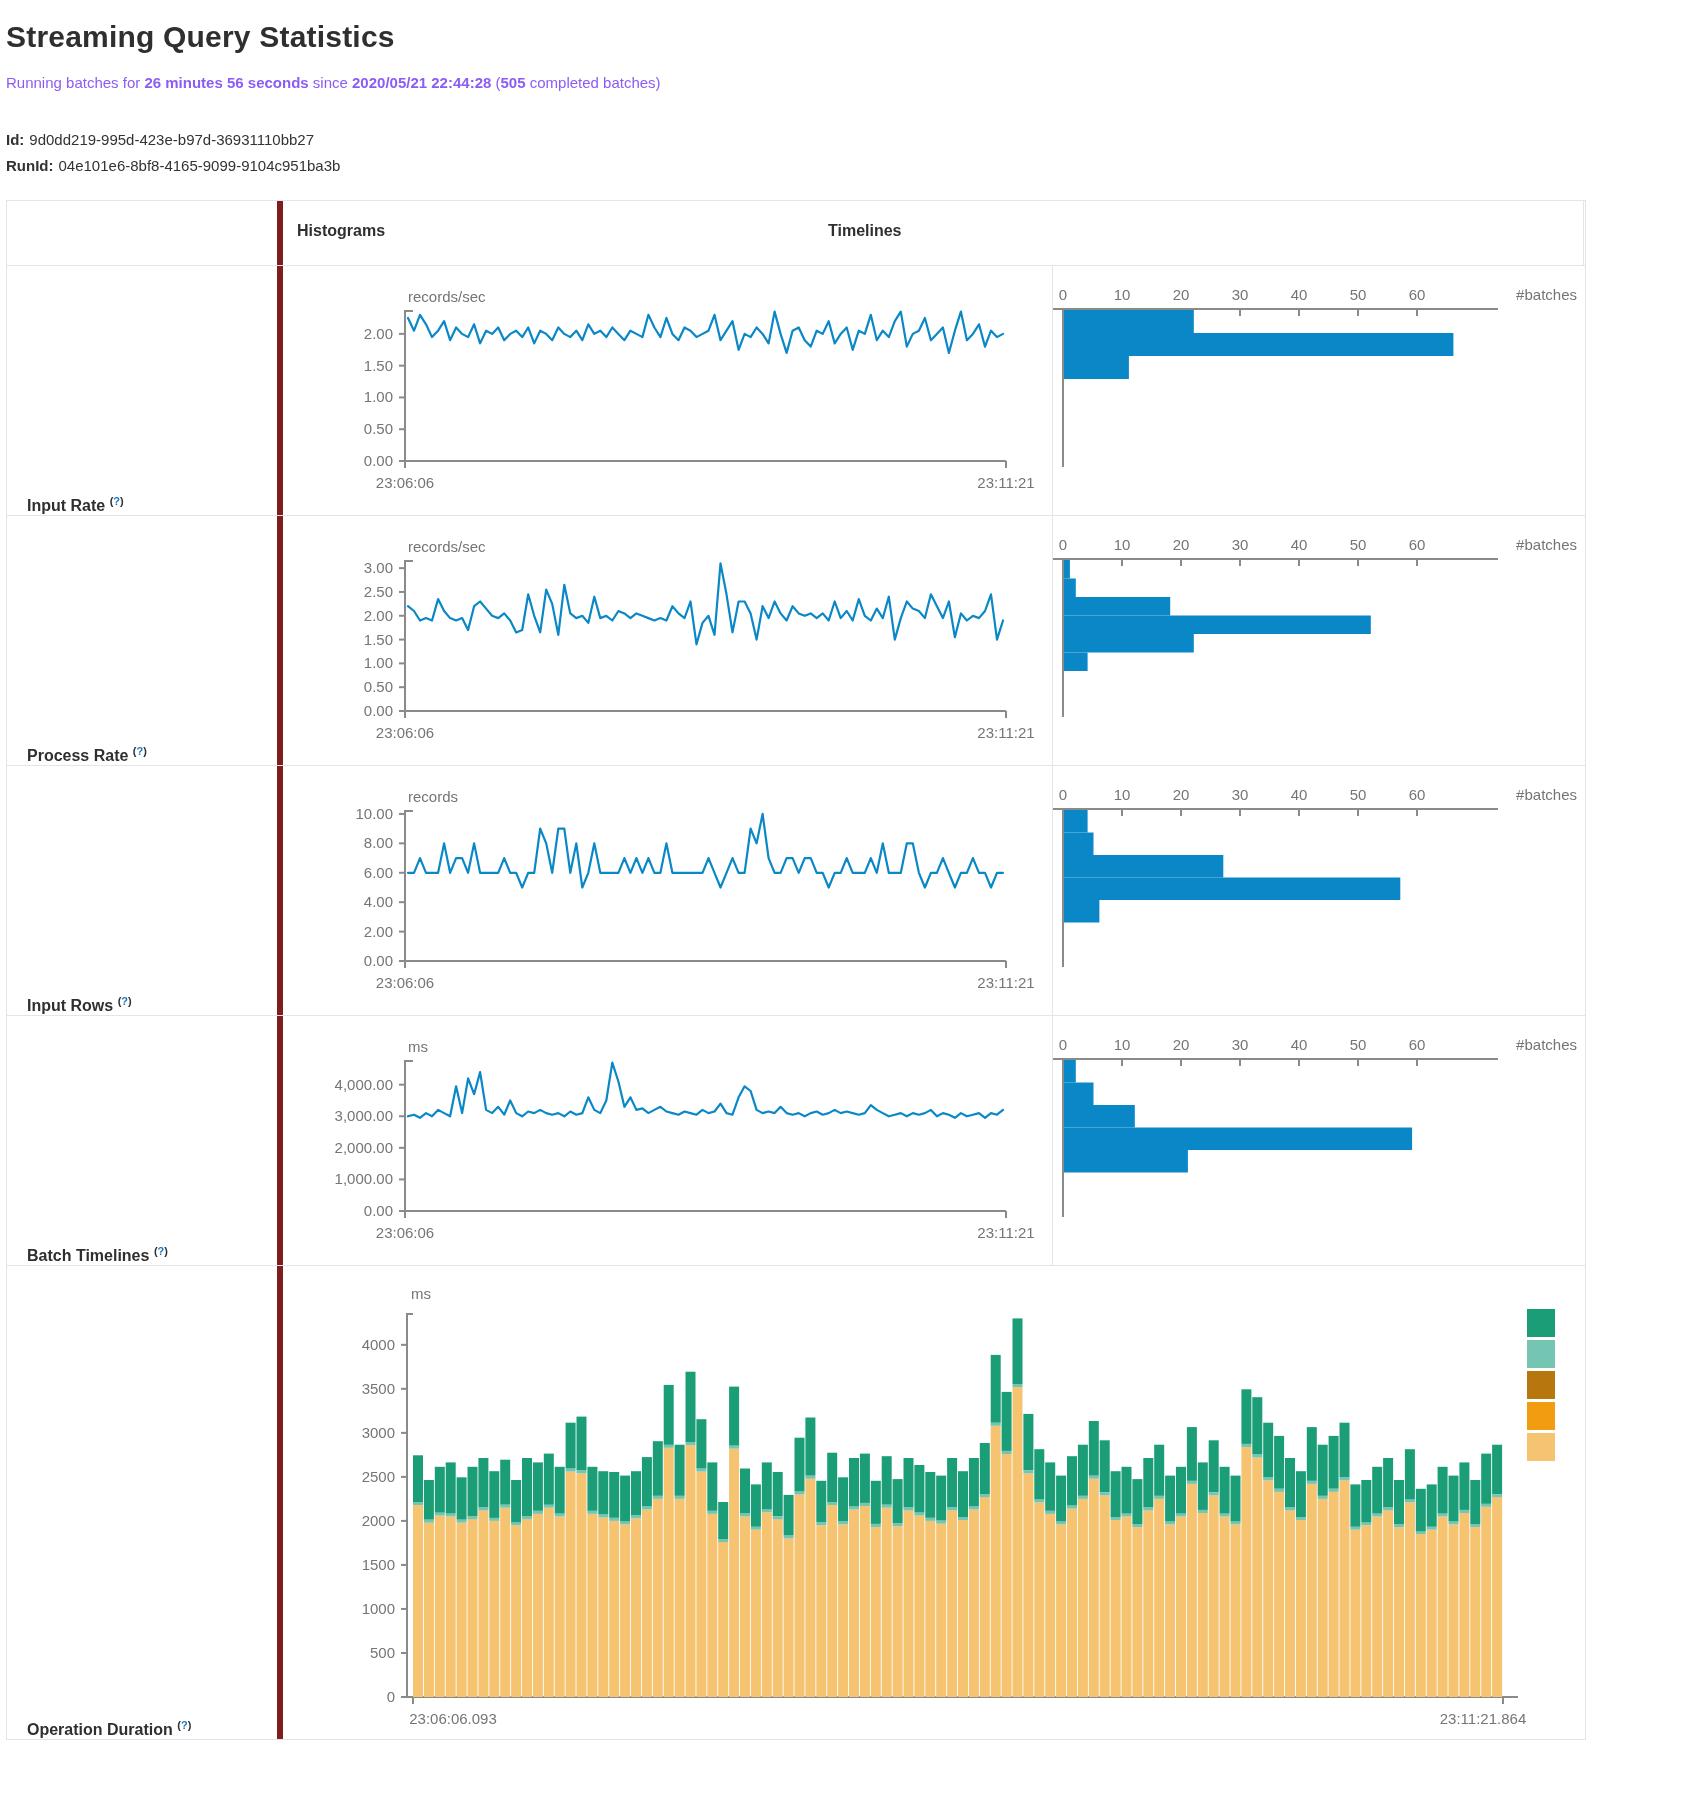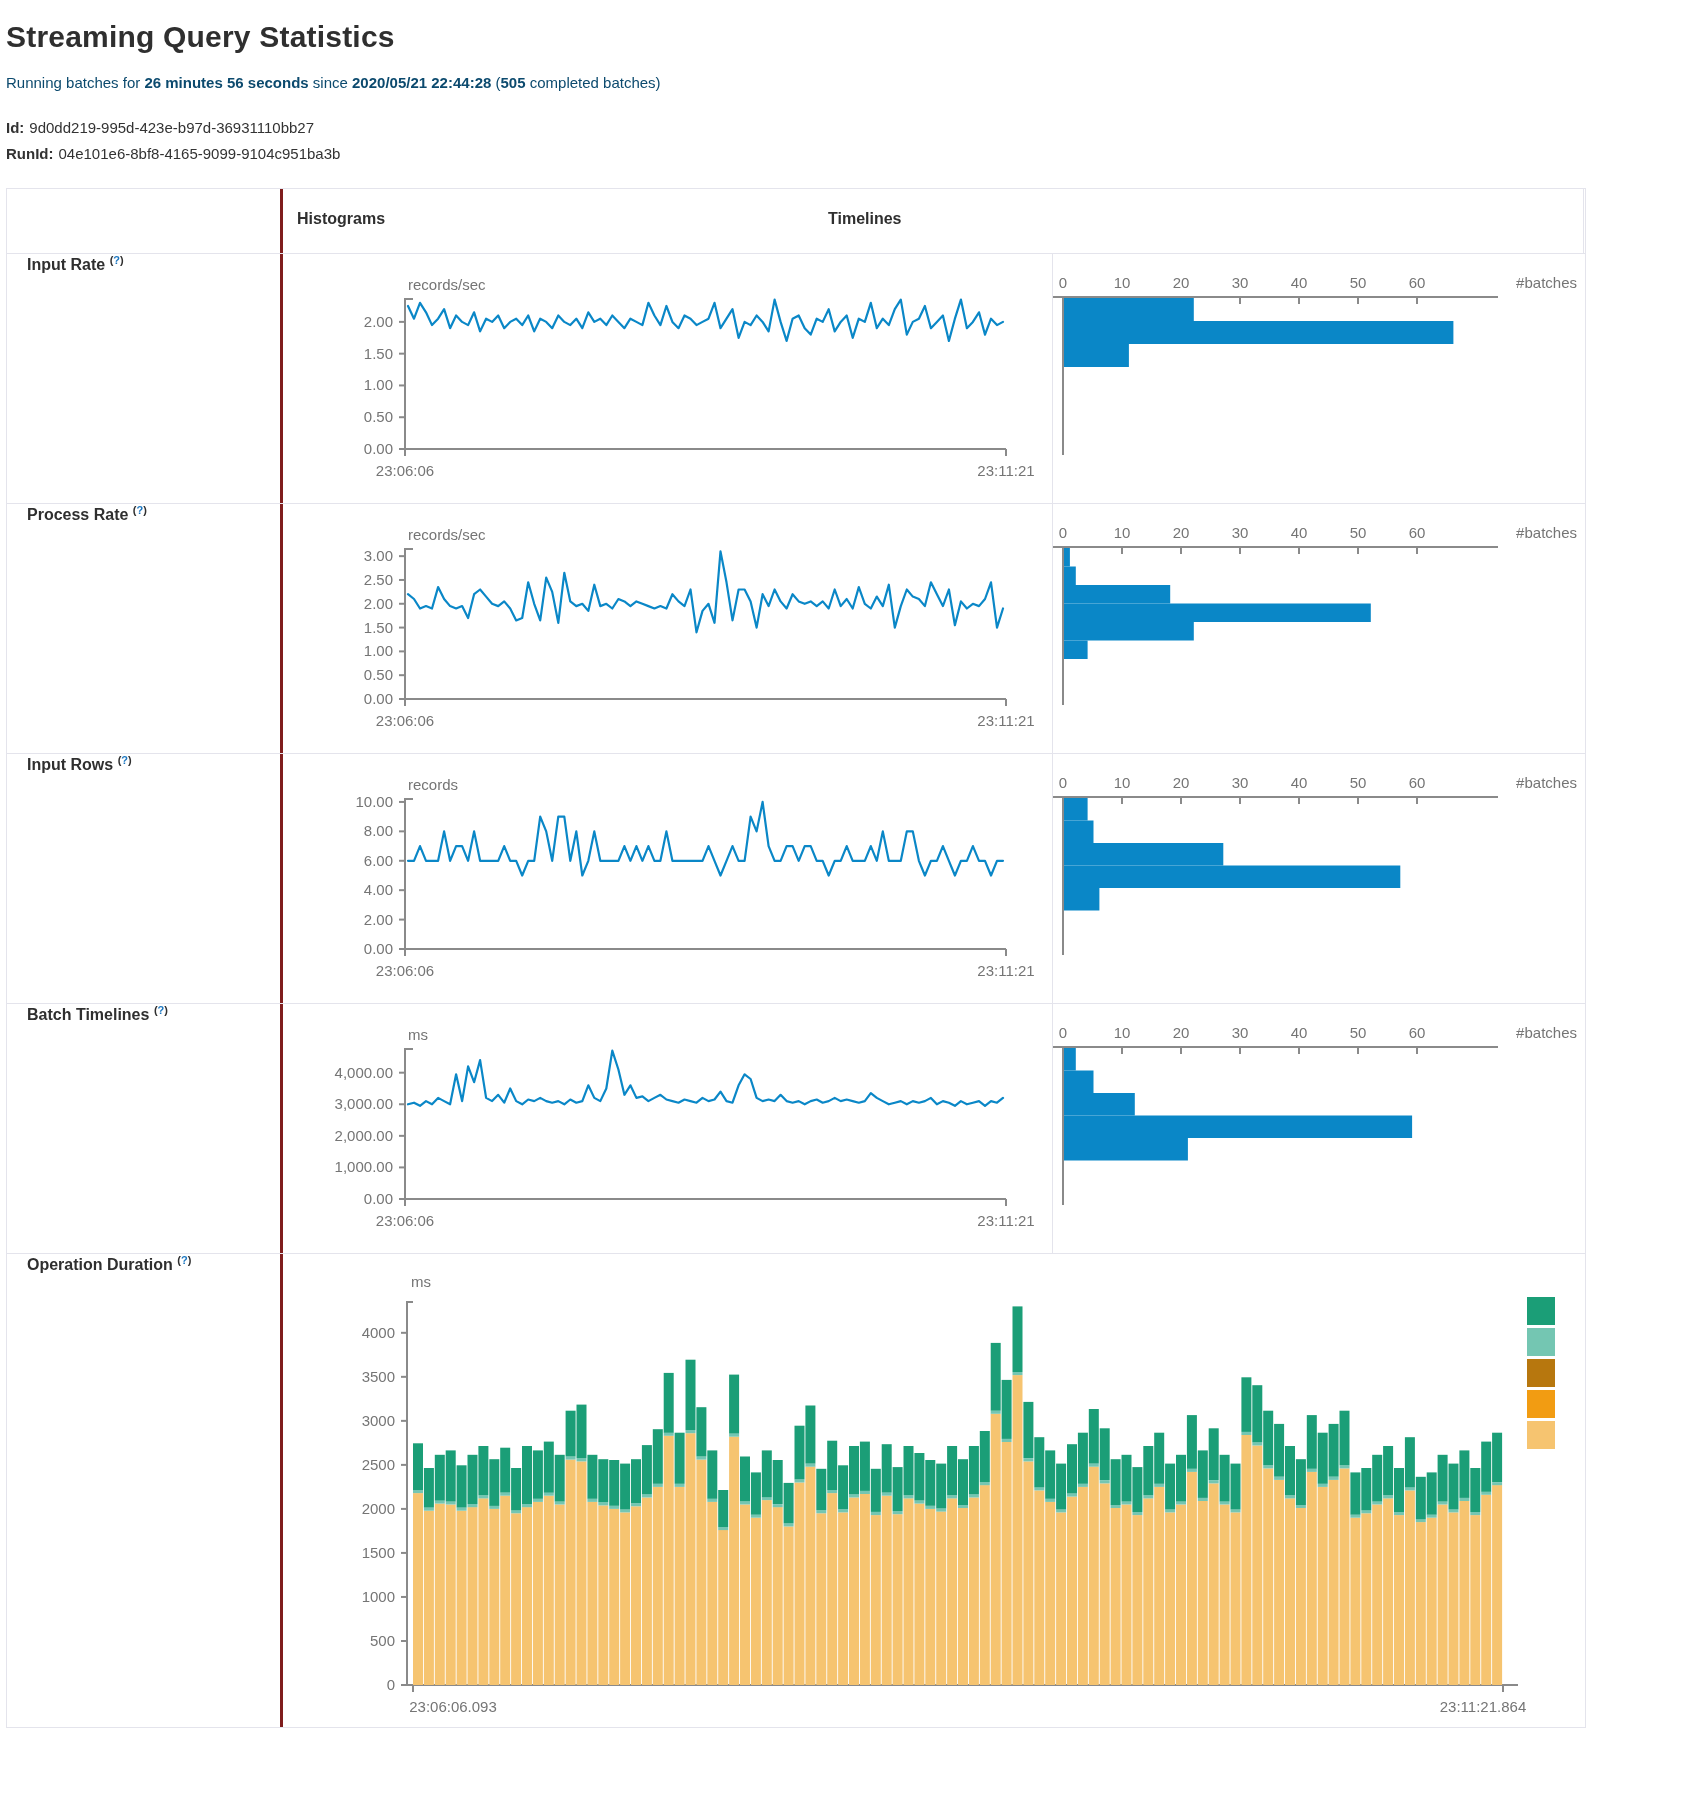--- a/index.html
+++ b/index.html
@@ -1,27 +1,27 @@
 <!DOCTYPE html>
 <html><head>
 <meta charset="utf-8">
 <style>
   html,body{margin:0;padding:0;background:#fff;}
   body{width:1693px;font-family:"Liberation Sans",sans-serif;color:#333;}
   .content{padding:14px 14px 0 6px;}
   h1{font-size:30px;margin:6px 0 20px 0;color:#2f2f2f;letter-spacing:0.2px;}
-  .subtitle{font-size:15px;margin:0 0 28px 0;color:#0c4a6e;}
+  .subtitle{font-size:15px;margin:0 0 40px 0;color:#8b5cf6;}
   .meta{font-size:15px;margin:0 0 26px 0;}
   .meta div{margin-bottom:9px;}
   .meta b{margin-right:5px;}
   .stats-table{width:1578px;border:1px solid #e4e4ec;}
   .trow{display:flex;box-sizing:border-box;}
   .trow + .trow{border-top:1px solid #e4e4ec;}
   .cell{box-sizing:border-box;}
-  .label-cell{width:276px;border-right:3px solid #7f1d1d;display:flex;align-items:flex-start;padding-left:20px;}
+  .label-cell{width:276px;border-right:6px solid #7f1d1d;display:flex;align-items:flex-end;padding-left:20px;}
   .timeline-cell{width:770px;border-right:1px solid #e4e4ec;}
   .hist-cell{width:531px;}
   .big-cell{width:1301px;}
   .header-row{height:64px;}
   .header-row .timeline-cell,.header-row .hist-cell{font-weight:bold;font-size:16px;padding:21px 0 0 14px;color:#2f2f2f;}
   .data-row{height:250px;}
   .big-row{height:474px;}
   .row-label{font-weight:bold;font-size:16px;color:#2f2f2f;}
   .row-label sup{font-size:11px;font-weight:bold;}
   .row-label sup .q{color:#1b76c0;}

